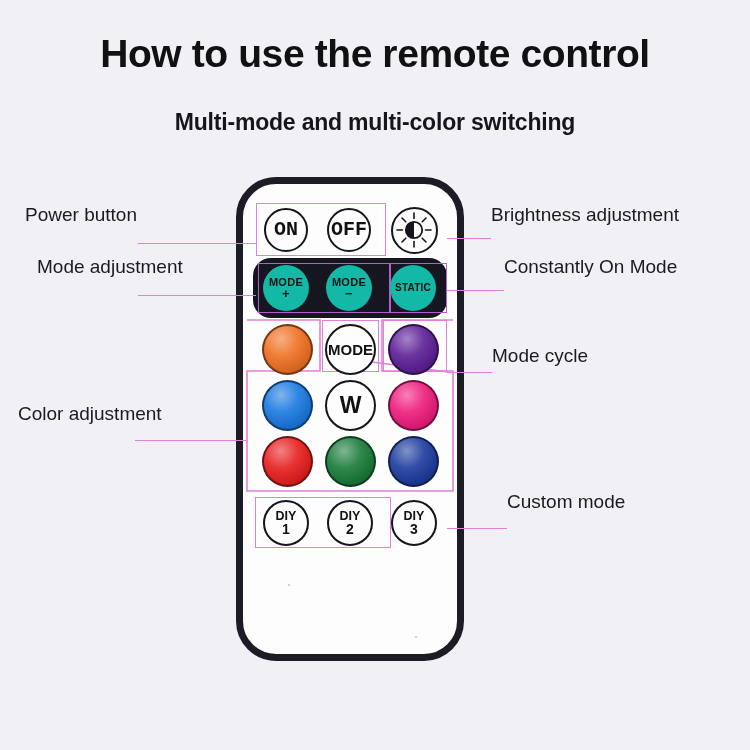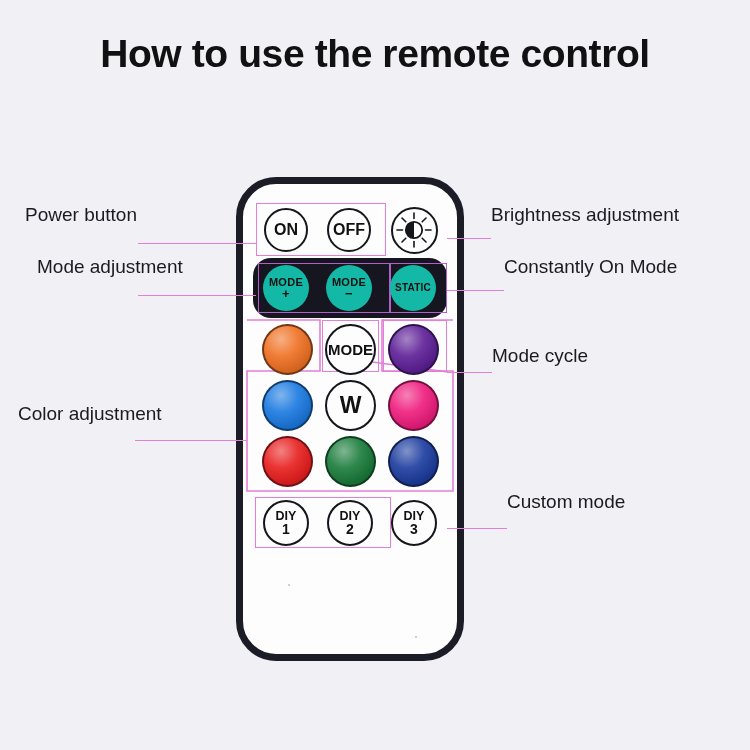--- a/index.html
+++ b/index.html
@@ -54,21 +54,21 @@
     font-weight:bold;color:#111;
     text-align:center;
     line-height:1.0;
   }
   .btn-outline{
     background:#fdfdfd;
     border:2.5px solid #15151c;
   }
   .btn-plain{ background:#14b8a6; }
 
-  .btn-onoff{width:44px;height:44px;font-size:16px;}
+  .btn-onoff{width:44px;height:44px;font-size:20px;font-family:Liberation Mono, monospace;}
   .btn-mode{width:46px;height:46px;font-size:11px;letter-spacing:0.3px;}
   .btn-mode .sign{display:block;font-size:13px;line-height:10px;margin-top:1px;}
   .btn-static{width:46px;height:46px;font-size:10px;letter-spacing:0.2px;}
   .btn-color{width:51px;height:51px;border:2px solid rgba(10,10,14,.55);}
   .btn-auto{width:51px;height:51px;font-size:15px;}
   .btn-w{width:51px;height:51px;font-size:23px;}
   .btn-diy{width:46px;height:46px;font-size:12.5px;}
   .btn-diy .num{display:block;font-size:14px;line-height:13px;}
 
   .swatch-gloss{
@@ -113,20 +113,21 @@
     white-space:nowrap;
     font-weight:500;
   }
 </style>
 </head>
 <body>
 
 <div id="stage">
 
   <div class="title">How to use the remote control</div>
+  <div class="subtitle">Multi-mode and multi-color switching</div>
 
   <div class="remote">
     <div class="speck" style="left:45px;top:400px;"></div>
     <div class="speck" style="left:172px;top:452px;"></div>
   </div>
 
   <div class="dark-panel"></div>
 
   <div class="line" style="left:138px;top:243px;width:118px;"></div>
   <div class="line" style="left:138px;top:295px;width:118px;"></div>

